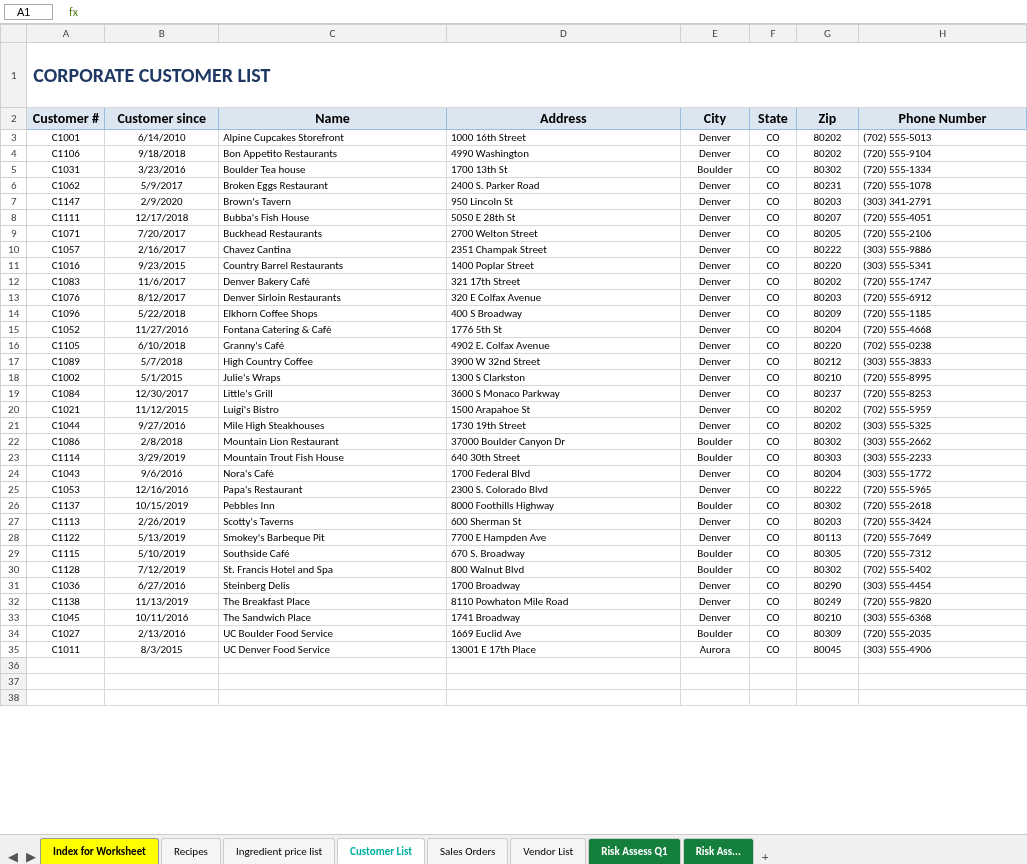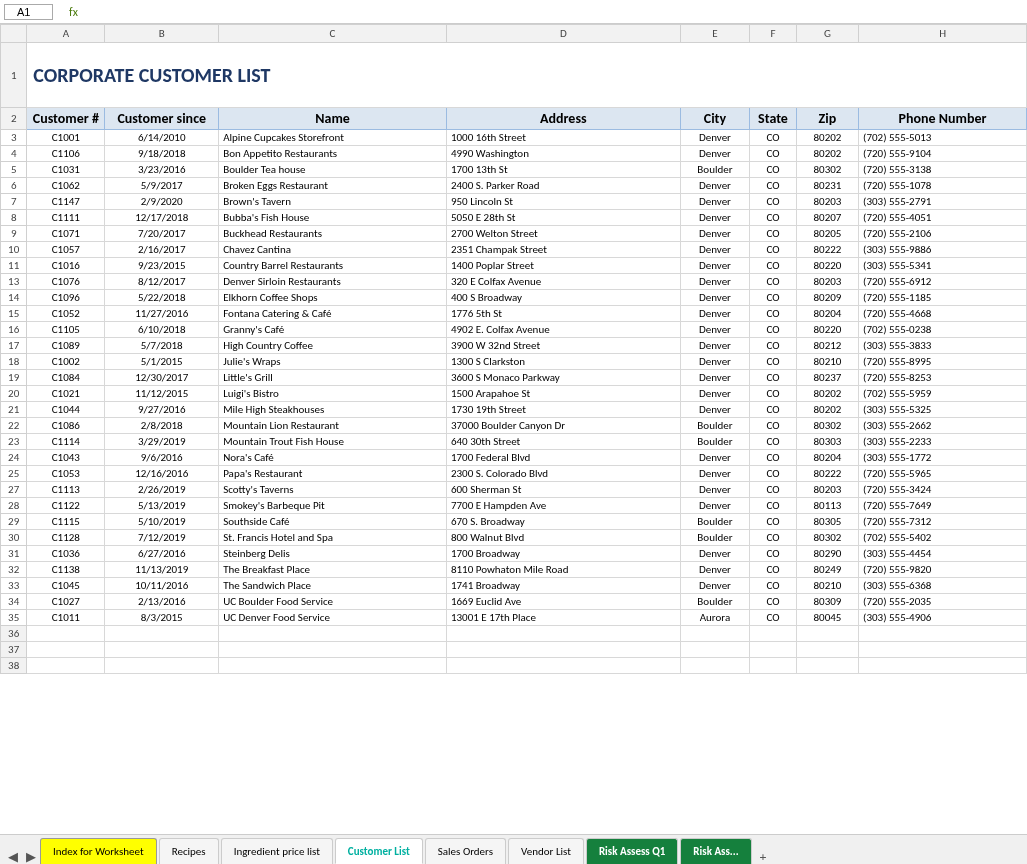--- a/index.html
+++ b/index.html
@@ -30,21 +30,21 @@
 
     
     tr.data-row td { background: #fff; }
     tr.data-row:nth-child(even) td { background: #fff; }
 
     
     .tab-bar { height: 30px; background: #f0f0f0; border-top: 1px solid #ccc; display: flex; align-items: flex-end; padding: 0 4px; gap: 0; }
     .tab-nav { display: flex; align-items: center; padding: 0 4px; color: #555; cursor: pointer; font-size: 13px; }
     .tab { height: 26px; padding: 0 12px; border: 1px solid #ccc; border-bottom: none; background: #f5f5f5; font-size: 11px; display: flex; align-items: center; cursor: pointer; white-space: nowrap; margin-right: 2px; border-radius: 3px 3px 0 0; }
     .tab.active { background: #fff; border-bottom: 1px solid #fff; font-weight: bold; }
-    .tab.highlighted-yellow { background: #ffff00; font-weight: normal; border-color: #999; }
+    .tab.highlighted-yellow { background: #ffff00; font-weight: bold; border-color: #999; }
     .tab.highlighted-teal { color: #00b0a0; font-weight: bold; background: #fff; }
     .tab.highlighted-red { background: #15803d; color: #fff; font-weight: bold; }
     .tab-more { padding: 0 6px; font-size: 13px; color: #555; cursor: pointer; }
 
     
     ::-webkit-scrollbar { width: 12px; height: 12px; }
     ::-webkit-scrollbar-track { background: #f0f0f0; }
     ::-webkit-scrollbar-thumb { background: #c0c0c0; border: 1px solid #aaa; }
 
     .freeze-corner { background: #f2f2f2; }
@@ -127,21 +127,21 @@
   </tr>
         <tr class="data-row">
     <td class="row-num cell-center">5</td>
     <td class="cell cell-center">C1031</td>
     <td class="cell cell-center">3/23/2016</td>
     <td class="cell">Boulder Tea house</td>
     <td class="cell">1700 13th St</td>
     <td class="cell cell-center">Boulder</td>
     <td class="cell cell-center">CO</td>
     <td class="cell cell-center">80302</td>
-    <td class="cell">(720) 555-3138</td>
+    <td class="cell">(720) 555-1334</td>
   </tr>
         <tr class="data-row">
     <td class="row-num cell-center">6</td>
     <td class="cell cell-center">C1062</td>
     <td class="cell cell-center">5/9/2017</td>
     <td class="cell">Broken Eggs Restaurant</td>
     <td class="cell">2400 S. Parker Road</td>
     <td class="cell cell-center">Denver</td>
     <td class="cell cell-center">CO</td>
     <td class="cell cell-center">80231</td>
@@ -149,21 +149,21 @@
   </tr>
         <tr class="data-row">
     <td class="row-num cell-center">7</td>
     <td class="cell cell-center">C1147</td>
     <td class="cell cell-center">2/9/2020</td>
     <td class="cell">Brown's Tavern</td>
     <td class="cell">950 Lincoln St</td>
     <td class="cell cell-center">Denver</td>
     <td class="cell cell-center">CO</td>
     <td class="cell cell-center">80203</td>
-    <td class="cell">(303) 555-2791</td>
+    <td class="cell">(303) 341-2791</td>
   </tr>
         <tr class="data-row">
     <td class="row-num cell-center">8</td>
     <td class="cell cell-center">C1111</td>
     <td class="cell cell-center">12/17/2018</td>
     <td class="cell">Bubba's Fish House</td>
     <td class="cell">5050 E 28th St</td>
     <td class="cell cell-center">Denver</td>
     <td class="cell cell-center">CO</td>
     <td class="cell cell-center">80207</td>
@@ -196,20 +196,31 @@
     <td class="cell cell-center">C1016</td>
     <td class="cell cell-center">9/23/2015</td>
     <td class="cell">Country Barrel Restaurants</td>
     <td class="cell">1400 Poplar Street</td>
     <td class="cell cell-center">Denver</td>
     <td class="cell cell-center">CO</td>
     <td class="cell cell-center">80220</td>
     <td class="cell">(303) 555-5341</td>
   </tr>
         <tr class="data-row">
+    <td class="row-num cell-center">12</td>
+    <td class="cell cell-center">C1083</td>
+    <td class="cell cell-center">11/6/2017</td>
+    <td class="cell">Denver Bakery Café</td>
+    <td class="cell">321 17th Street</td>
+    <td class="cell cell-center">Denver</td>
+    <td class="cell cell-center">CO</td>
+    <td class="cell cell-center">80202</td>
+    <td class="cell">(720) 555-1747</td>
+  </tr>
+        <tr class="data-row">
     <td class="row-num cell-center">13</td>
     <td class="cell cell-center">C1076</td>
     <td class="cell cell-center">8/12/2017</td>
     <td class="cell">Denver Sirloin Restaurants</td>
     <td class="cell">320 E Colfax Avenue</td>
     <td class="cell cell-center">Denver</td>
     <td class="cell cell-center">CO</td>
     <td class="cell cell-center">80203</td>
     <td class="cell">(720) 555-6912</td>
   </tr>
@@ -337,20 +348,31 @@
         <tr class="data-row">
     <td class="row-num cell-center">25</td>
     <td class="cell cell-center">C1053</td>
     <td class="cell cell-center">12/16/2016</td>
     <td class="cell">Papa's Restaurant</td>
     <td class="cell">2300 S. Colorado Blvd</td>
     <td class="cell cell-center">Denver</td>
     <td class="cell cell-center">CO</td>
     <td class="cell cell-center">80222</td>
     <td class="cell">(720) 555-5965</td>
+  </tr>
+        <tr class="data-row">
+    <td class="row-num cell-center">26</td>
+    <td class="cell cell-center">C1137</td>
+    <td class="cell cell-center">10/15/2019</td>
+    <td class="cell">Pebbles Inn</td>
+    <td class="cell">8000 Foothills Highway</td>
+    <td class="cell cell-center">Boulder</td>
+    <td class="cell cell-center">CO</td>
+    <td class="cell cell-center">80302</td>
+    <td class="cell">(720) 555-2618</td>
   </tr>
         <tr class="data-row">
     <td class="row-num cell-center">27</td>
     <td class="cell cell-center">C1113</td>
     <td class="cell cell-center">2/26/2019</td>
     <td class="cell">Scotty's Taverns</td>
     <td class="cell">600 Sherman St</td>
     <td class="cell cell-center">Denver</td>
     <td class="cell cell-center">CO</td>
     <td class="cell cell-center">80203</td>

